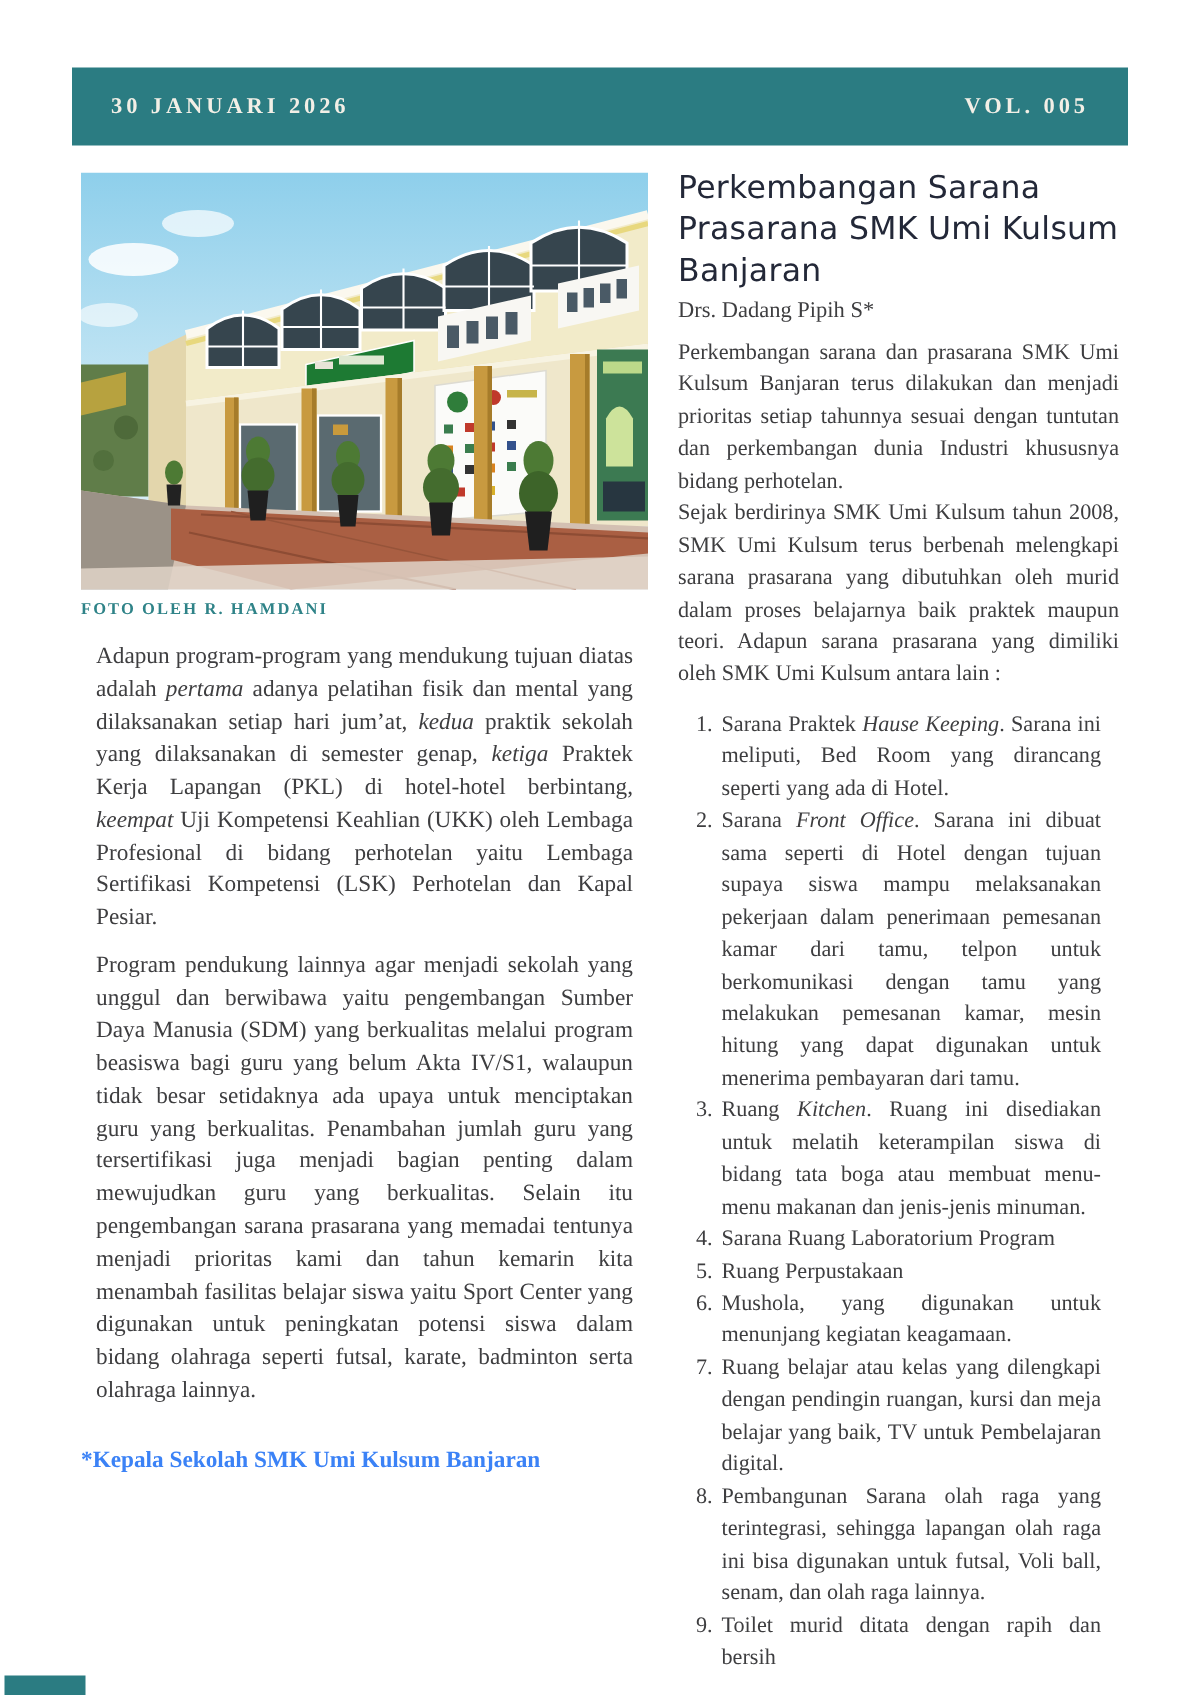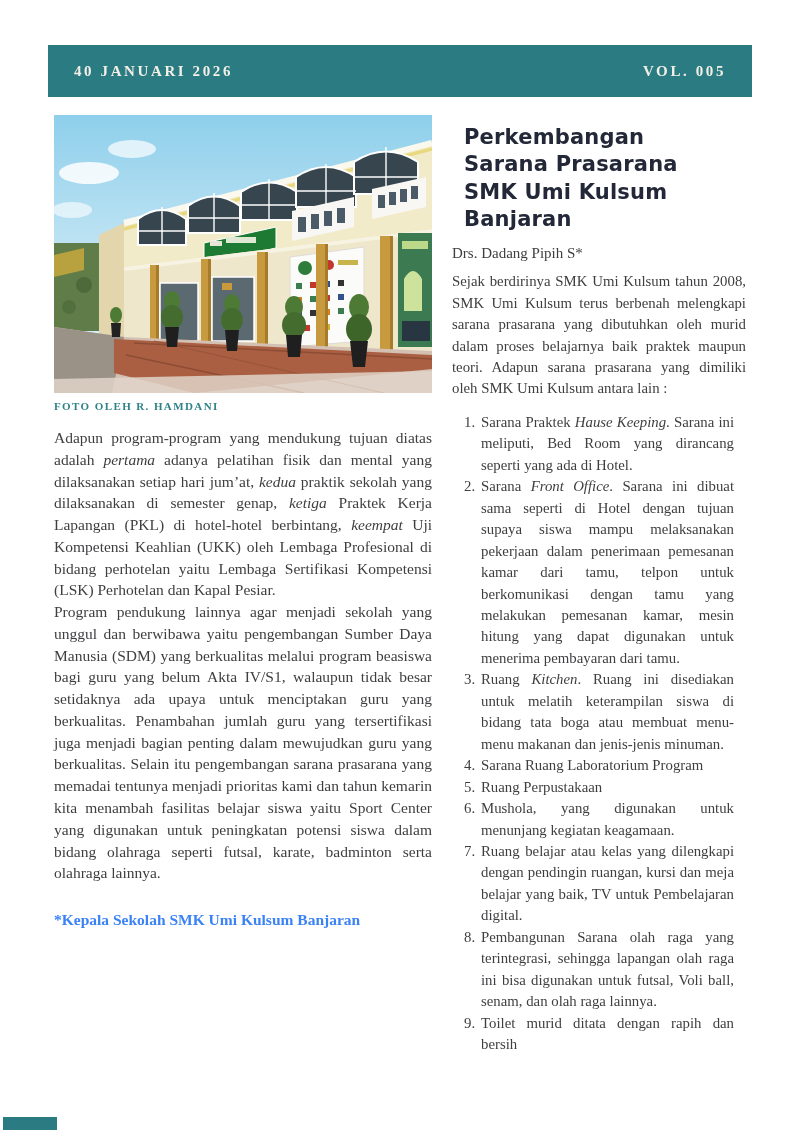--- a/index.html
+++ b/index.html
@@ -15,45 +15,45 @@
   }
   .masthead span{
     color:#f2efe6;font-size:15px;font-weight:700;letter-spacing:2.6px;
     font-family:"Liberation Serif",serif;
   }
   
   .col-left{position:absolute;left:54px;top:115px;width:378px;}
   .photo{display:block;width:378px;height:278px;}
   .caption{margin-top:7px;font-size:11px;font-weight:700;letter-spacing:1.4px;color:#2f8388;}
   .body-text{margin-top:15px;font-size:15.5px;line-height:1.405;text-align:justify;}
-  .body-text p{margin:0;}
+  .body-text p{margin:10px;}
   .it{font-style:italic;}
   .footnote{margin-top:27px;font-weight:700;font-size:15.5px;color:#3b82f6;}
   
   .col-right{position:absolute;left:452px;top:112px;width:294px;}
   .article-title{
-    font-family:"DejaVu Sans",sans-serif;font-weight:700;font-size:21px;line-height:1.3;
-    color:#232838;letter-spacing:.2px;margin:12px;
+    font-family:"DejaVu Sans",sans-serif;font-weight:400;font-size:21px;line-height:1.3;
+    color:#232838;letter-spacing:.2px;margin:0;
   }
   .byline{font-size:15px;margin:5px 0 9px;color:#3e3e40;}
   .article-body{font-size:14.8px;line-height:1.45;text-align:justify;}
   .article-body p{margin:0;}
   ol.num-list{list-style:none;margin:12px;padding:0;counter-reset:item;}
   ol.num-list li{counter-increment:item;position:relative;padding-left:17px;text-align:justify;}
   ol.num-list li::before{content:counter(item) ".";position:absolute;left:0;top:0;}
   
   .corner-mark{position:absolute;left:3px;bottom:0;width:54px;height:13px;background:#2b7c82;}
 </style>
 </head>
 <body>
 
 <div class="page">
 
   <div class="masthead">
-    <span>40 JANUARI 2026</span>
+    <span>30 JANUARI 2026</span>
     <span>VOL. 005</span>
   </div>
 
   <div class="col-left">
 
     <svg class="photo" viewBox="0 0 378 278" xmlns="http://www.w3.org/2000/svg">
       <defs>
         <linearGradient id="sky" x1="0" y1="0" x2="0" y2="1">
           <stop offset="0" stop-color="#8ecfeb"></stop>
           <stop offset="0.7" stop-color="#d6edf7"></stop>
@@ -198,20 +198,21 @@
     <div class="footnote">*Kepala Sekolah SMK Umi Kulsum Banjaran</div>
   </div>
 
   <div class="col-right">
     <h1 class="article-title">Perkembangan Sarana Prasarana SMK Umi Kulsum Banjaran</h1>
     <div class="byline">Drs. Dadang Pipih S*</div>
 
     <div class="article-body">
       <div>
 
+      <p><span>Perkembangan sarana dan prasarana SMK Umi Kulsum Banjaran terus dilakukan dan menjadi prioritas setiap tahunnya sesuai dengan tuntutan dan perkembangan dunia Industri khususnya bidang perhotelan.</span></p>
           <p><span>Sejak berdirinya SMK Umi Kulsum tahun 2008, SMK Umi Kulsum terus berbenah melengkapi sarana prasarana yang dibutuhkan oleh murid dalam proses belajarnya baik praktek maupun teori. Adapun sarana prasarana yang dimiliki oleh SMK Umi Kulsum antara lain :</span></p>
         </div>
       <ol class="num-list">
 
       <li><span>Sarana Praktek </span><span class="it">Hause Keeping</span><span>. Sarana ini meliputi, Bed Room yang dirancang seperti yang ada di Hotel.</span></li>
           <li><span>Sarana </span><span class="it">Front Office</span><span>. Sarana ini dibuat sama seperti di Hotel dengan tujuan supaya siswa mampu melaksanakan pekerjaan dalam penerimaan pemesanan kamar dari tamu, telpon untuk berkomunikasi dengan tamu yang melakukan pemesanan kamar, mesin hitung yang dapat digunakan untuk menerima pembayaran dari tamu.</span></li>
           <li><span>Ruang </span><span class="it">Kitchen</span><span>. Ruang ini disediakan untuk melatih keterampilan siswa di bidang tata boga atau membuat menu-menu makanan dan jenis-jenis minuman.</span></li>
           <li><span>Sarana Ruang Laboratorium Program</span></li>
           <li><span>Ruang Perpustakaan</span></li>
           <li><span>Mushola, yang digunakan untuk menunjang kegiatan keagamaan.</span></li>

